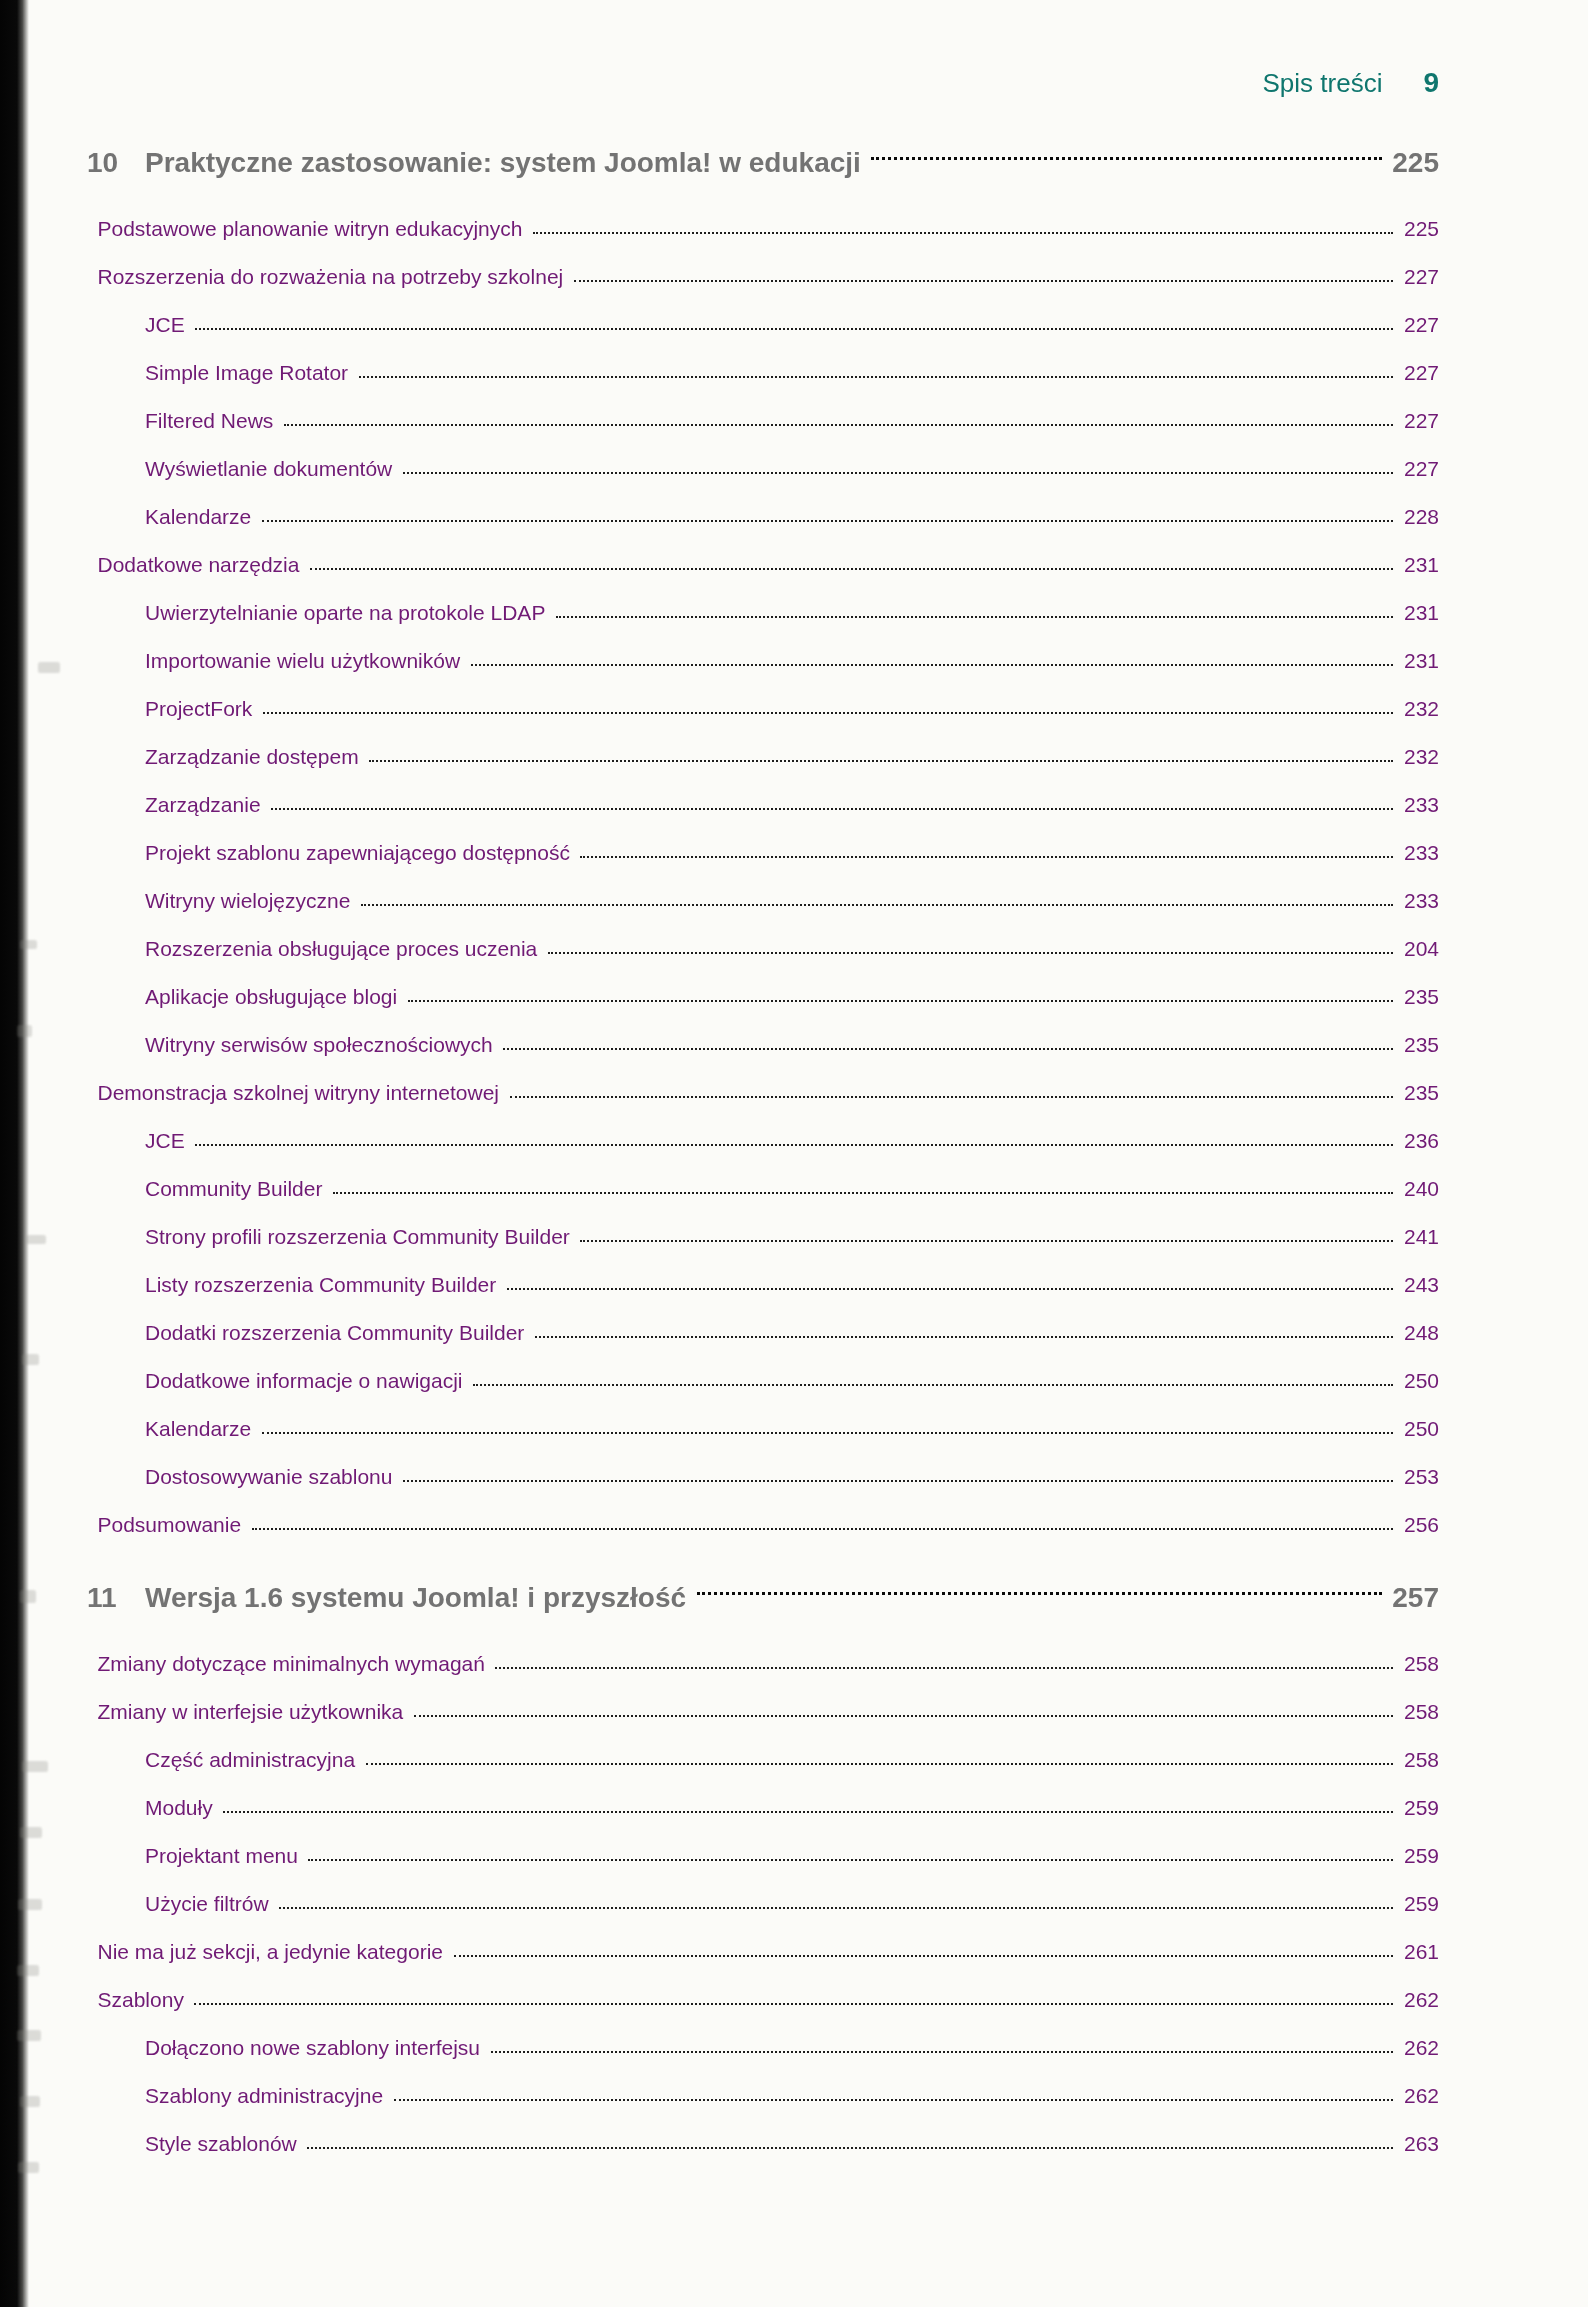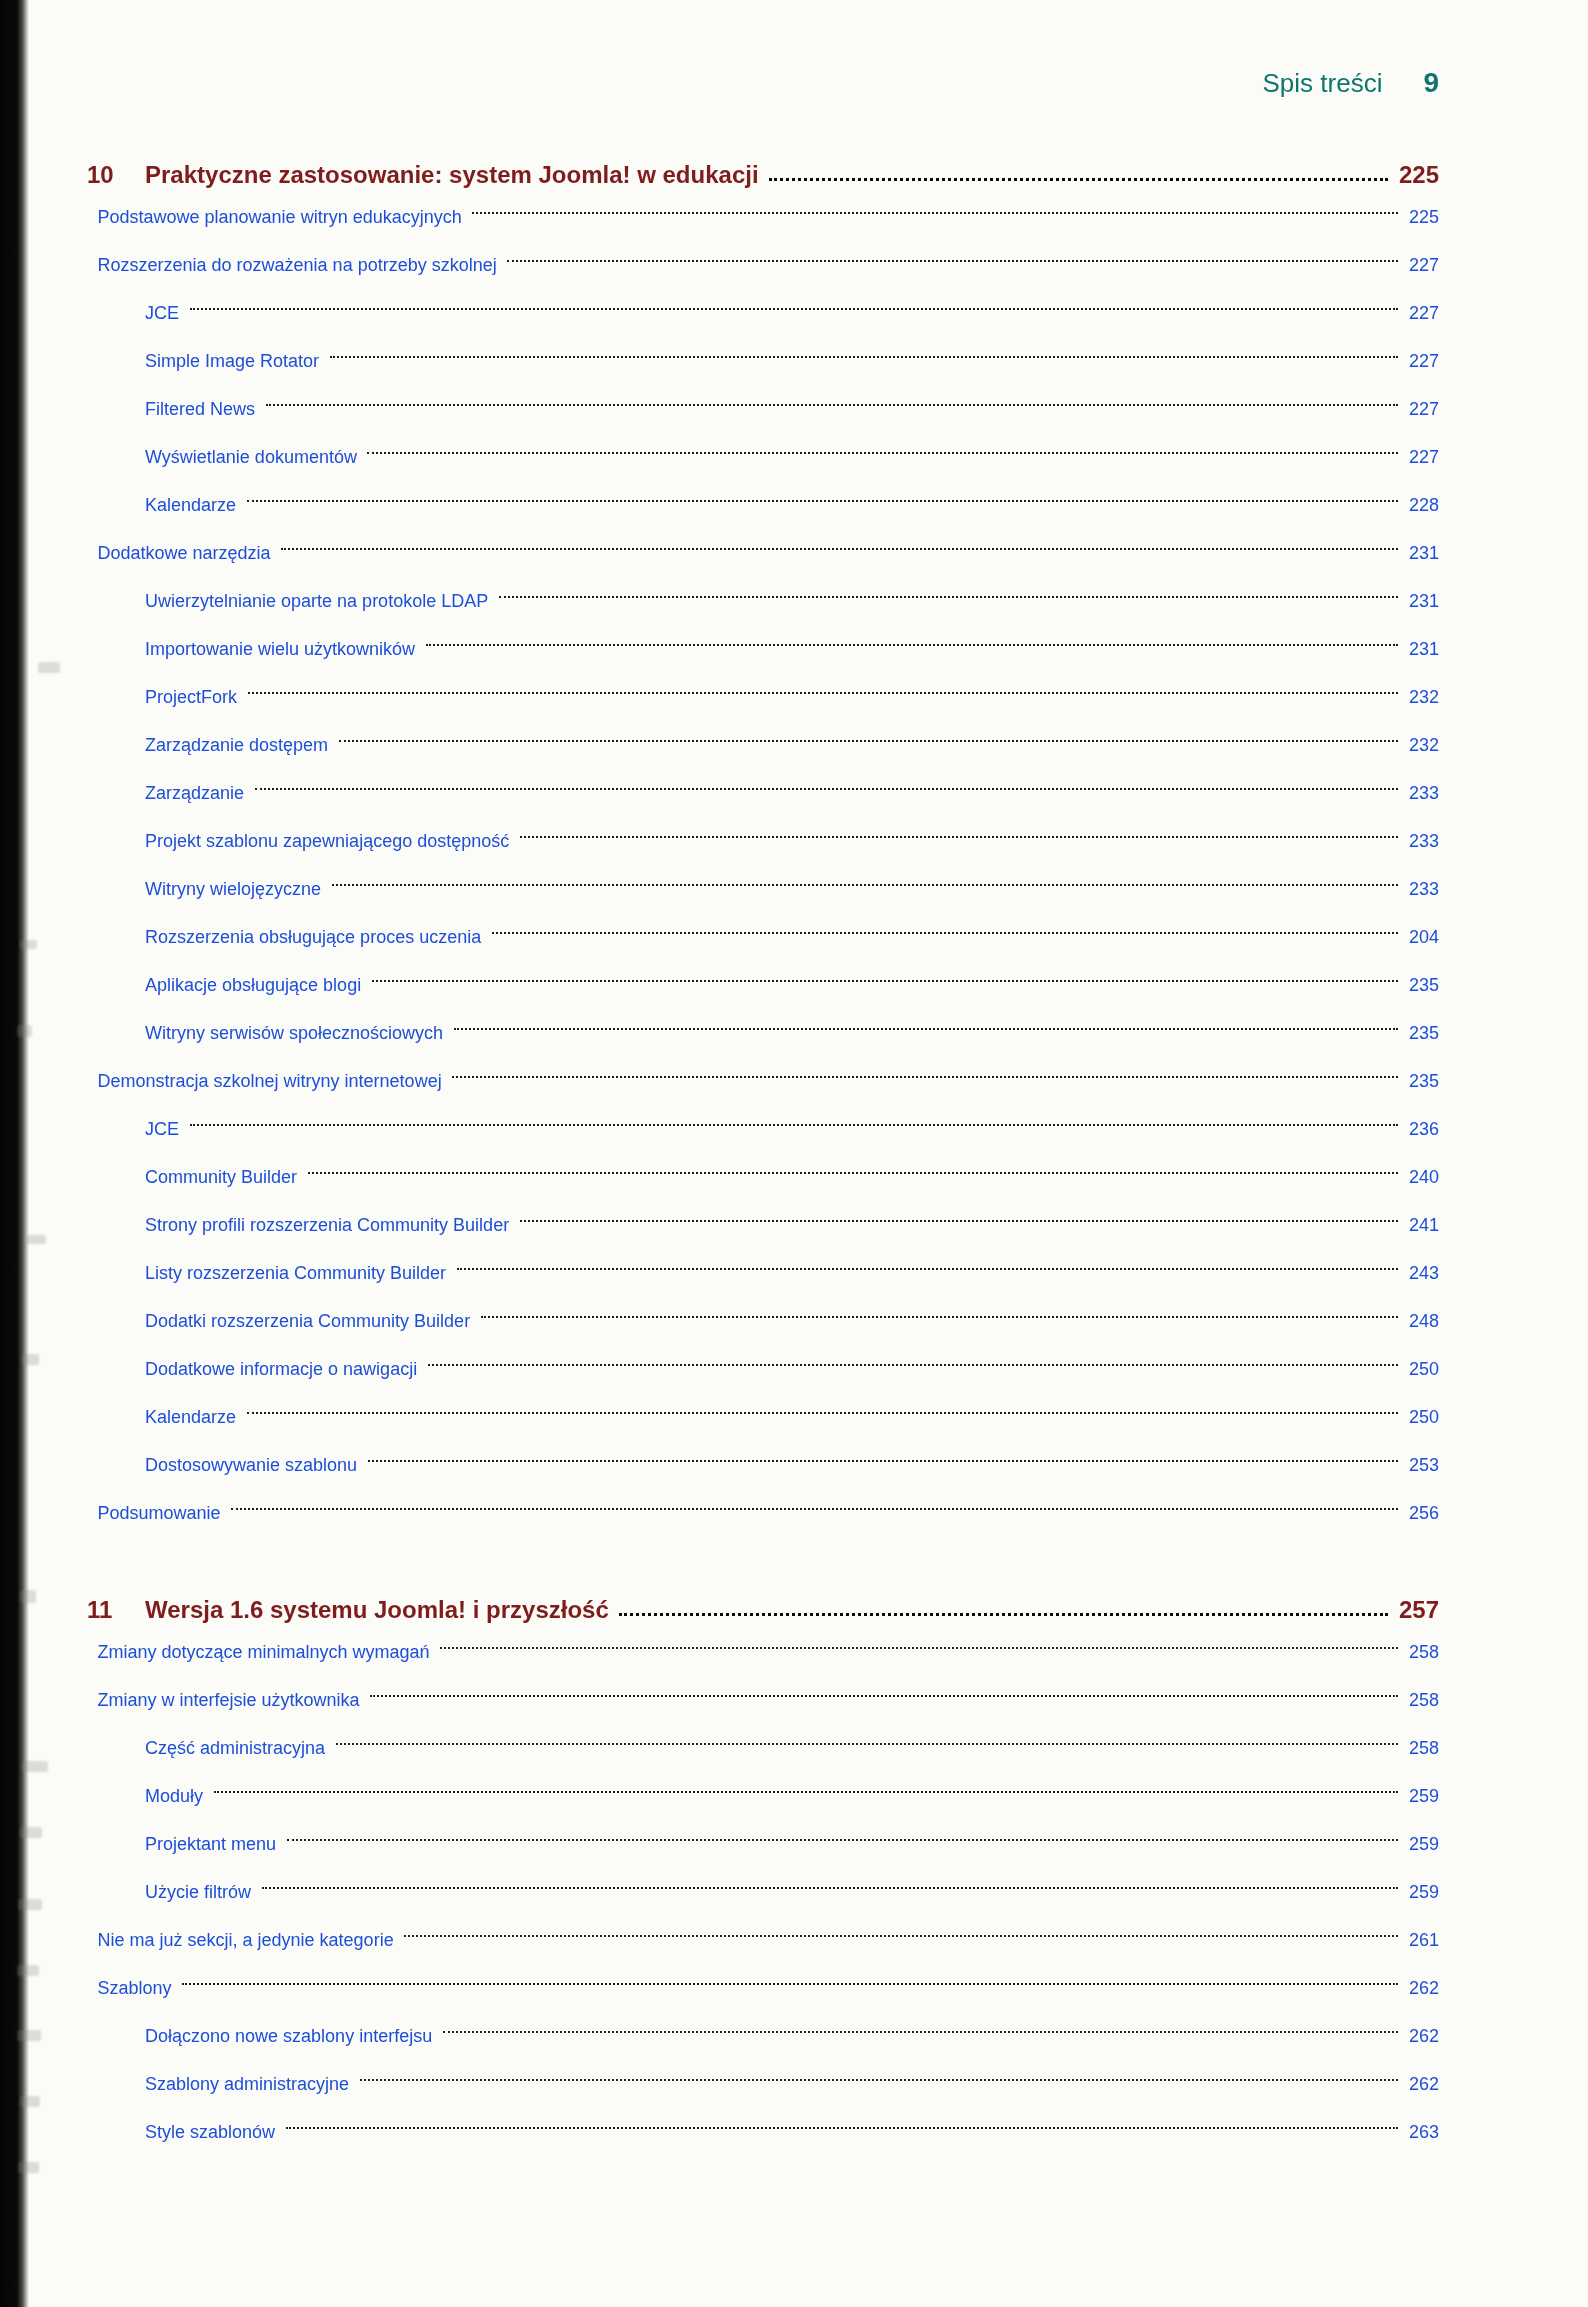--- a/index.html
+++ b/index.html
@@ -61,42 +61,42 @@
     margin-bottom: 37px;
     color: #0f766e;
   }
   .running-head .folio {
     font-weight: bold;
     font-size: 28px;
   }
 
   .chapter-row {
     display: flex;
-    align-items: flex-end;
+    align-items: center;
     font-weight: bold;
-    font-size: 24px;
+    font-size: 28px;
     height: 53px;
     margin-top: 34px;
     margin-bottom: 4px;
-    color: #7f1d1d;
+    color: #737373;
   }
   .chapter-row .ch-num {
     flex: 0 0 auto;
     width: 58px;
   }
   .chapter-row .ch-title {
     flex: 0 1 auto;
     white-space: nowrap;
   }
   .entry-row {
     display: flex;
-    align-items: center;
+    align-items: flex-end;
     height: 48px;
-    font-size: 18px;
-    color: #1d4ed8;
+    font-size: 21px;
+    color: #701a75;
   }
   .entry-row.level-1 { padding-left: 10.5px; }
   .entry-row.level-2 { padding-left: 58px; }
   .en-label { flex: 0 1 auto; white-space: nowrap; }
 
   .leader {
     flex: 1 1 auto;
     height: 0;
     border-bottom: 2.6px dotted #1d1d1d;
     margin: 0 10.5px 7.2px 10.5px;

